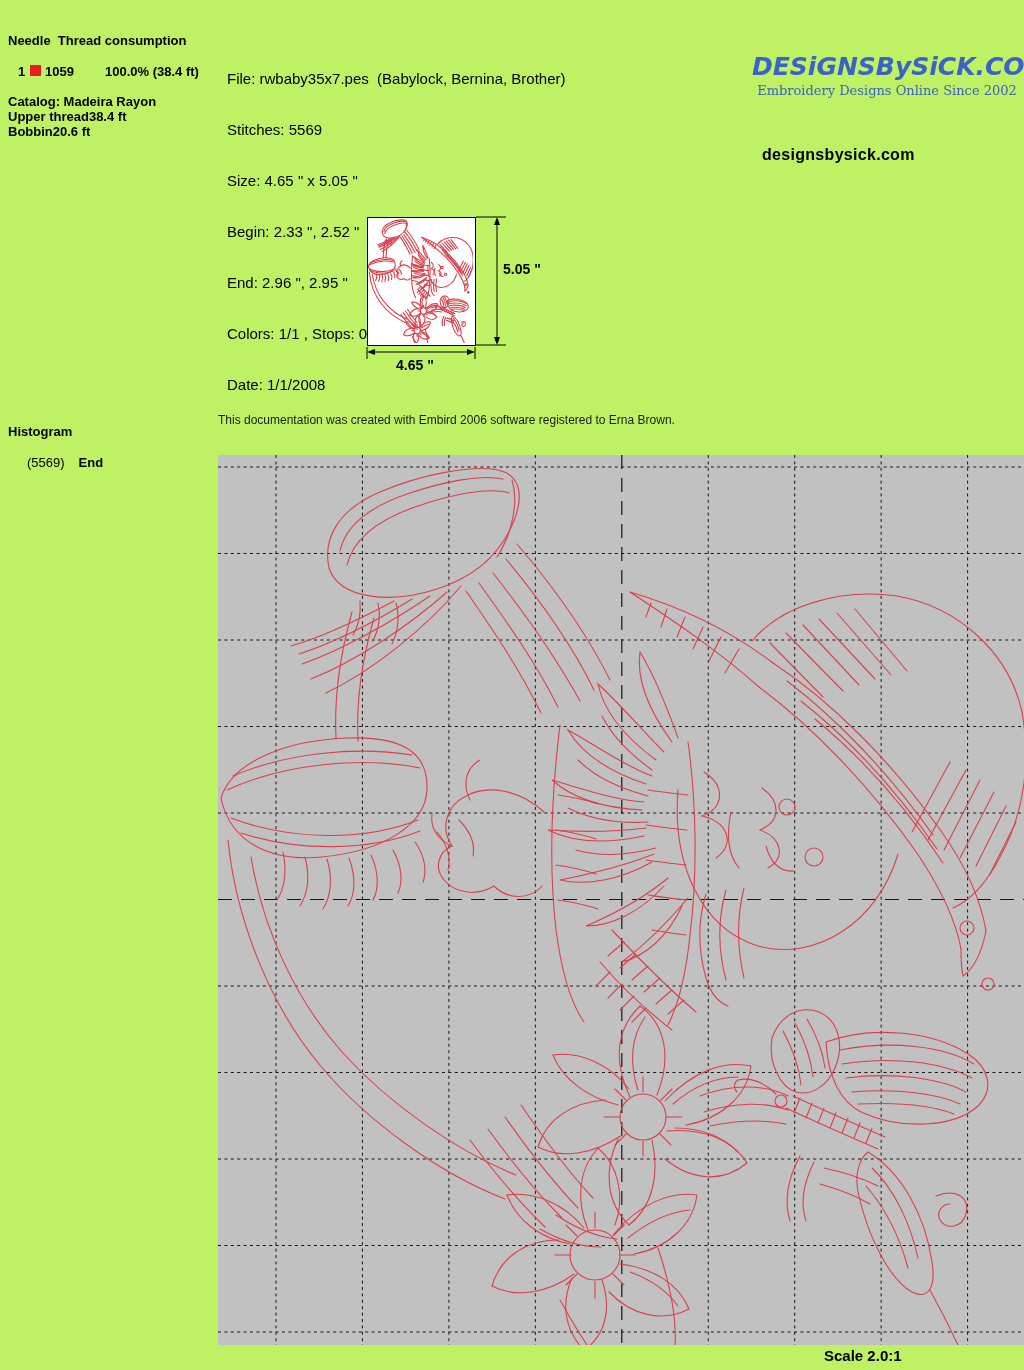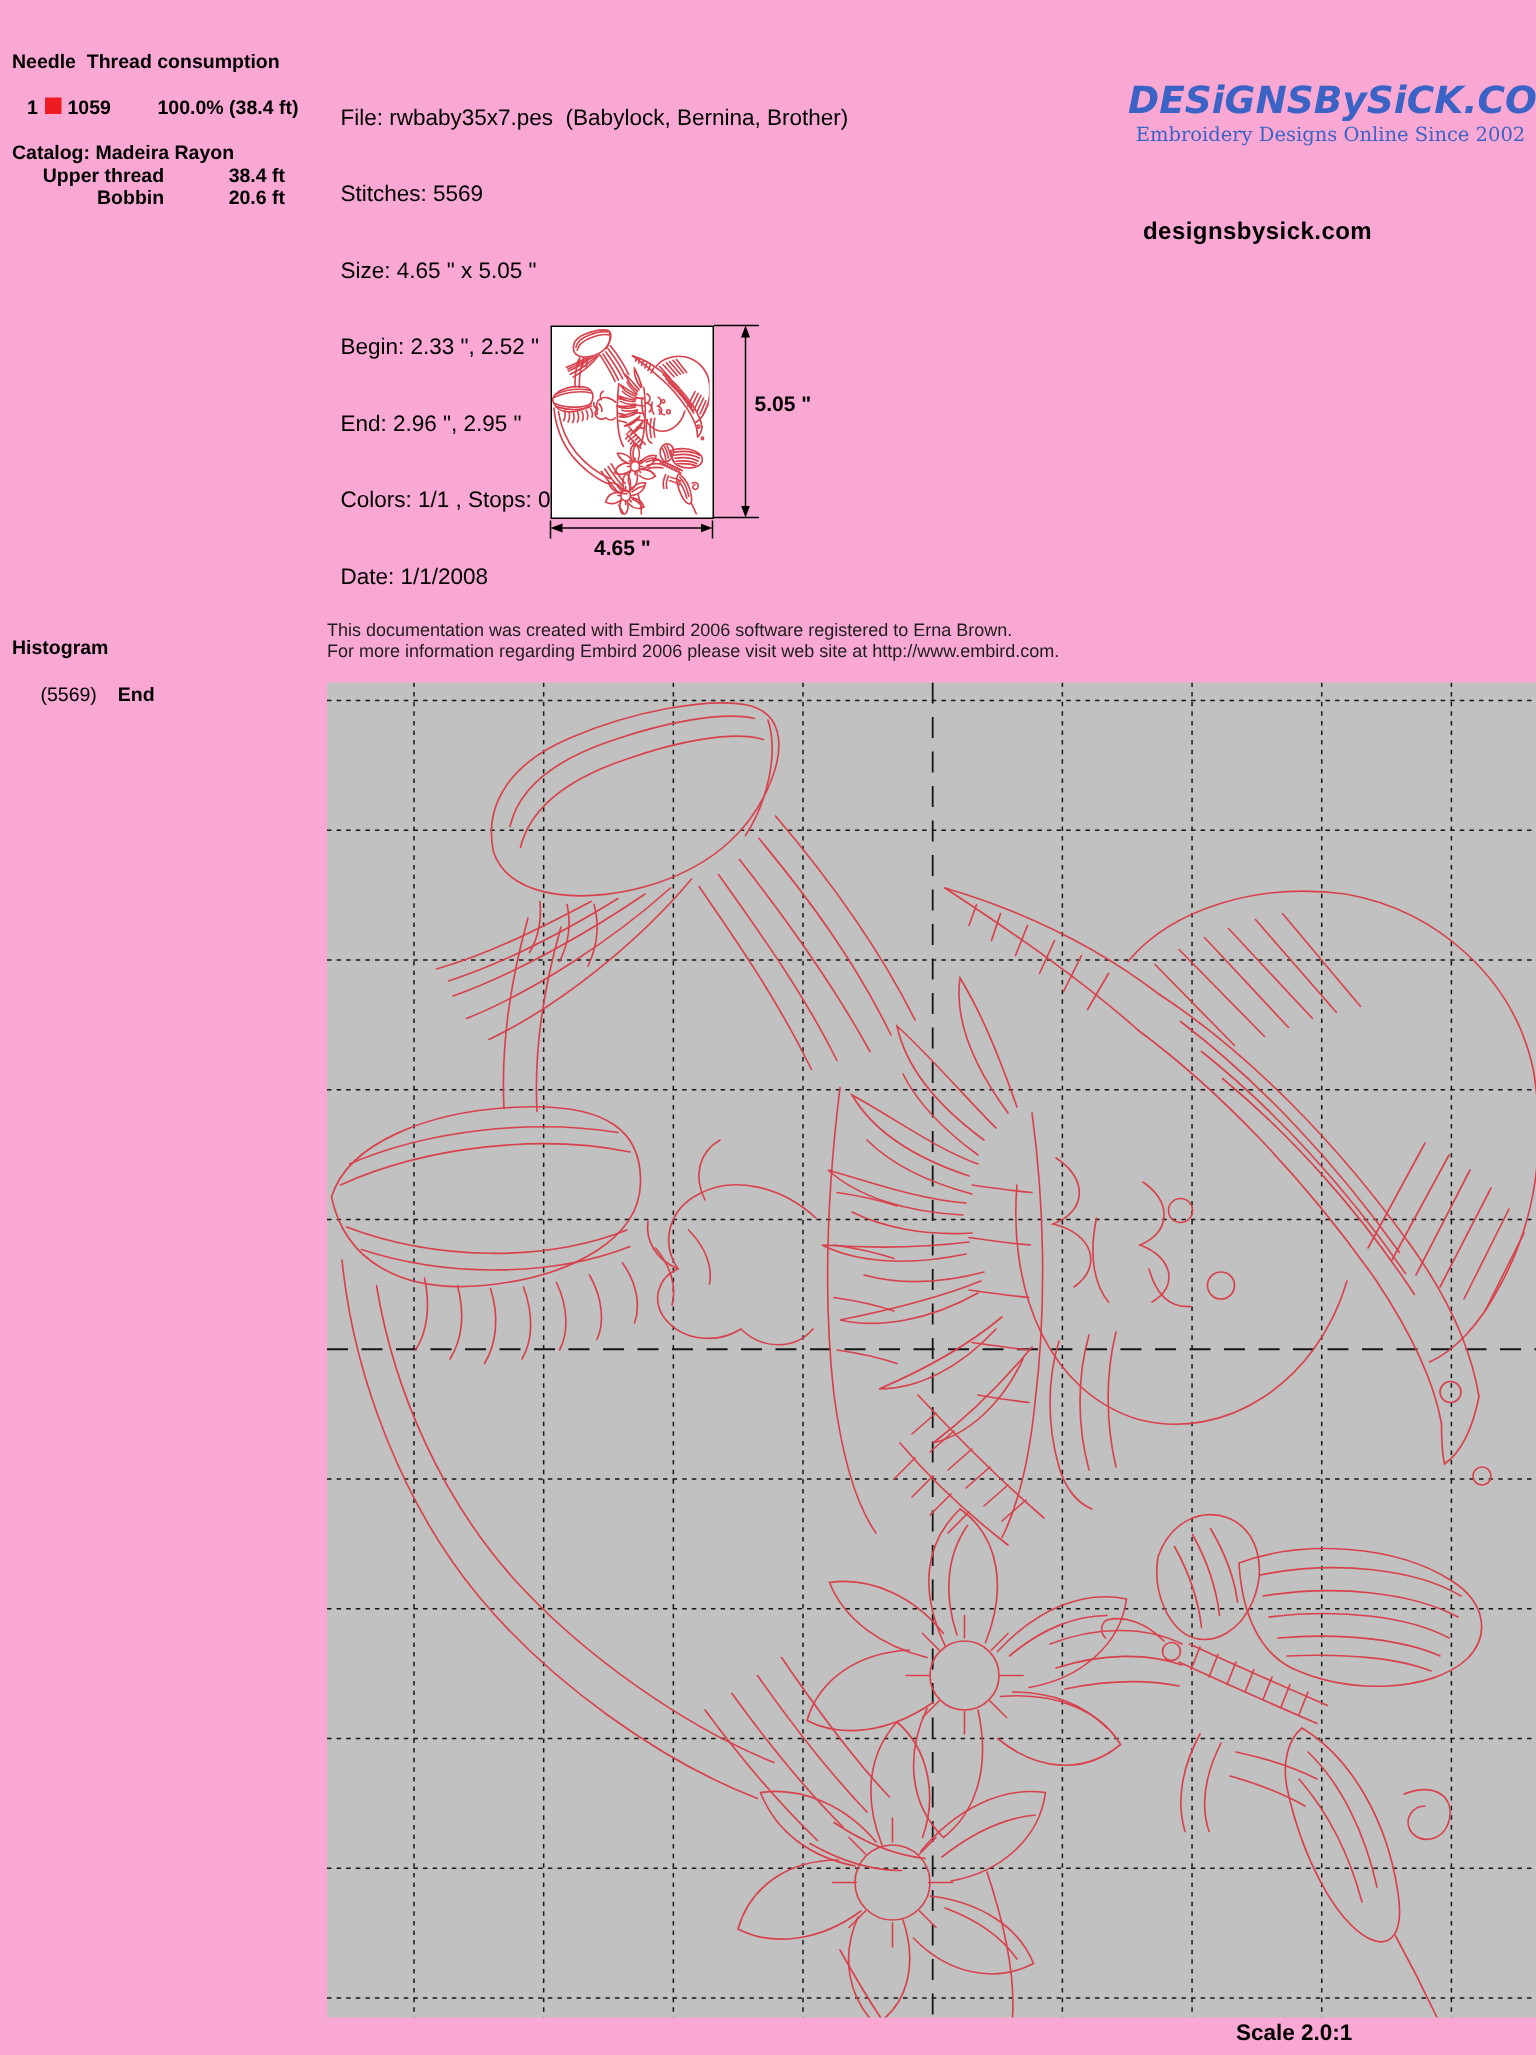--- a/index.html
+++ b/index.html
@@ -1,28 +1,28 @@
 <!DOCTYPE html>
 <html style="--red: #d8414c; --swatch: #ee1b23; --blue: #3a63c5; --gridbg: #c1c1c1; --gridline: #161616;"><head>
 <meta charset="utf-8">
 <style>
   html,body{margin:0;padding:0;background:#fff;}
-  .page{position:relative;width:1024px;height:1370px;background:#f9a8d4;overflow:hidden;
+  .page{position:relative;width:1024px;height:1370px;background:#bef264;overflow:hidden;
         font-family:"Liberation Sans",sans-serif;color:#000;}
   .abs{position:absolute;}
   .pre{white-space:pre;}
   
   .needle-title{left:8px;top:33px;font-size:13px;font-weight:bold;}
   .needle-row{left:18px;top:64px;font-size:13px;font-weight:bold;}
   .swatch{position:absolute;left:12px;top:1px;width:11px;height:11px;background:var(--swatch);}
   .needle-no{display:inline-block;}
   .needle-code{position:absolute;left:27px;top:0;}
   .needle-usage{position:absolute;left:87px;top:0;white-space:pre;}
   .catalog{left:8px;top:94px;font-size:13px;font-weight:bold;}
-  .kv{left:8px;width:182px;font-size:13px;font-weight:bold;display:flex;justify-content:flex-end;gap:43px;}
+  .kv{left:8px;width:182px;font-size:13px;font-weight:bold;display:flex;justify-content:flex-start;}
   
   .fileinfo{left:227px;top:36px;font-size:15px;font-weight:normal;line-height:17px;white-space:pre;}
   
   .logo-wrap{left:752px;top:52px;width:270px;text-align:center;}
   .logo-main{font-family:"DejaVu Sans",sans-serif;font-style:italic;font-weight:bold;
              font-size:25px;color:var(--blue);letter-spacing:0px;line-height:30px;}
   .logo-tag{font-family:"DejaVu Serif",serif;font-size:13px;color:var(--blue);margin-top:1px;}
   .website{left:762px;top:146px;font-size:16px;font-weight:bold;letter-spacing:.3px;}
   
   .thumb-box{left:367px;top:217px;width:107px;height:127px;border:1px solid #000;background:#fff;}
@@ -297,21 +297,20 @@
   <div class="abs dim-label-h">5.05 "</div>
   <div class="abs dim-label-w">4.65 "</div>
 
   <div class="abs hist-title">Histogram</div>
   <div class="abs hist-row">
     <span>(5569)</span><span class="hist-end">End</span>
   </div>
 
   <div class="abs note">
     <div>This documentation was created with Embird 2006 software registered to Erna Brown.</div>
-    <div>For more information regarding Embird 2006 please visit web site at http://www.embird.com.</div>
   </div>
 
   <div class="abs canvas">
     <svg id="main-svg" width="806" height="890" viewBox="218 455 806 890">
       <g id="grid-g">
           <line x1="276" y1="455" x2="276" y2="1345" class="minor"></line>
           <line x1="362.45" y1="455" x2="362.45" y2="1345" class="minor"></line>
           <line x1="448.9" y1="455" x2="448.9" y2="1345" class="minor"></line>
           <line x1="535.35" y1="455" x2="535.35" y2="1345" class="minor"></line>
           <line x1="621.8" y1="455" x2="621.8" y2="1345" class="center"></line>

